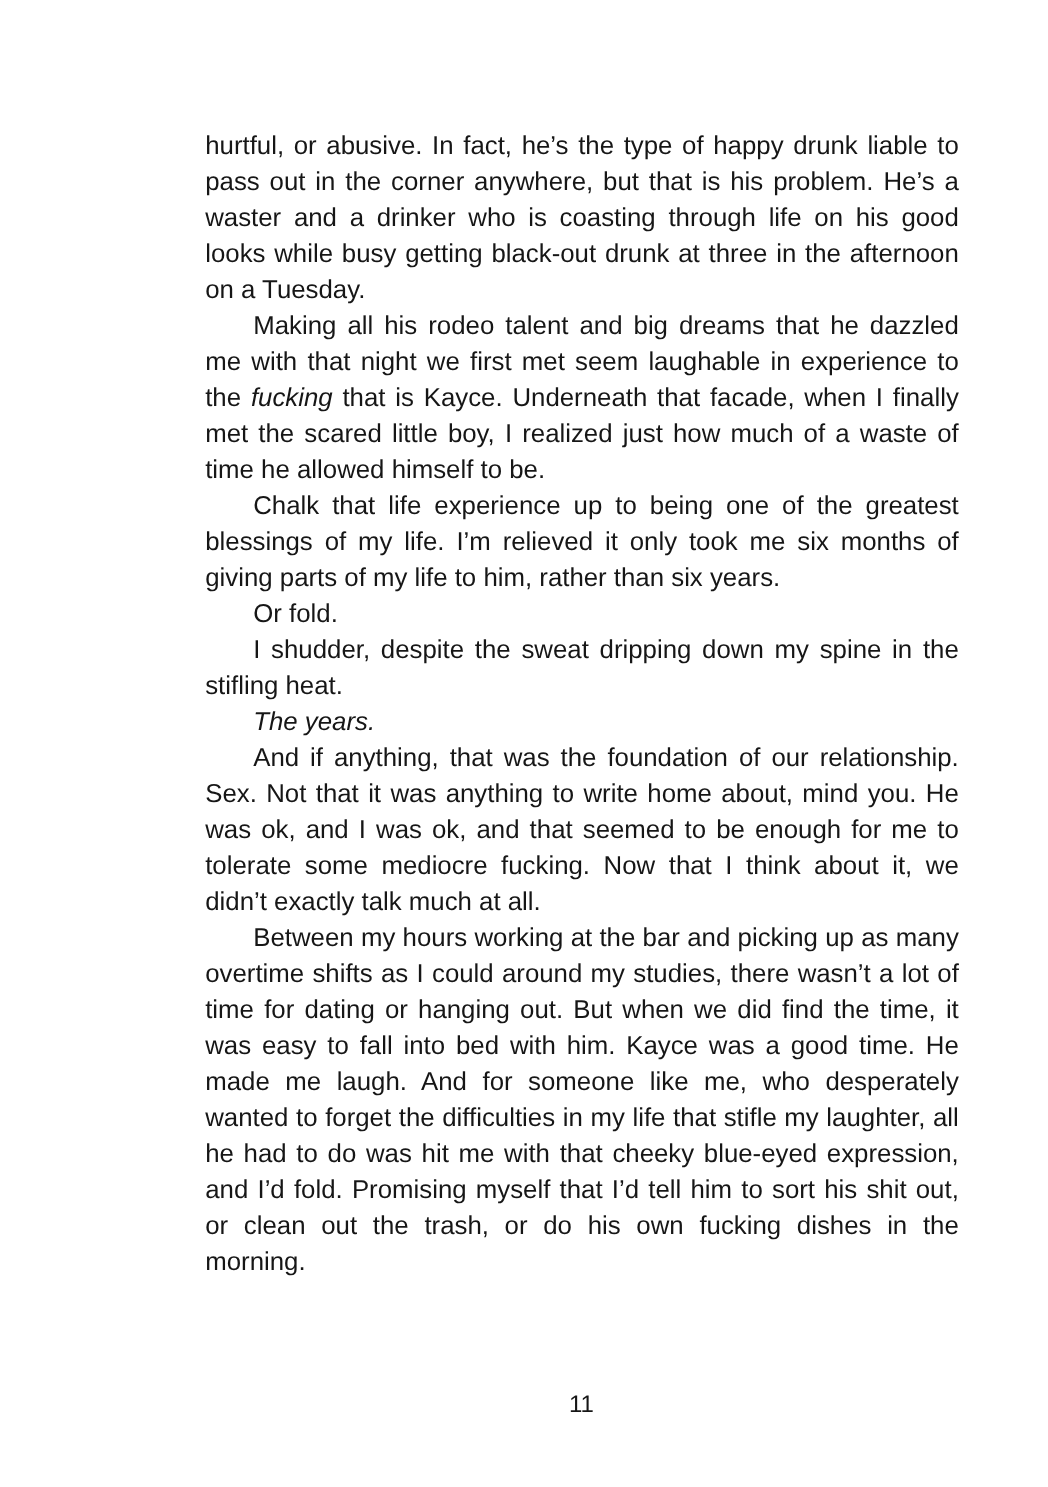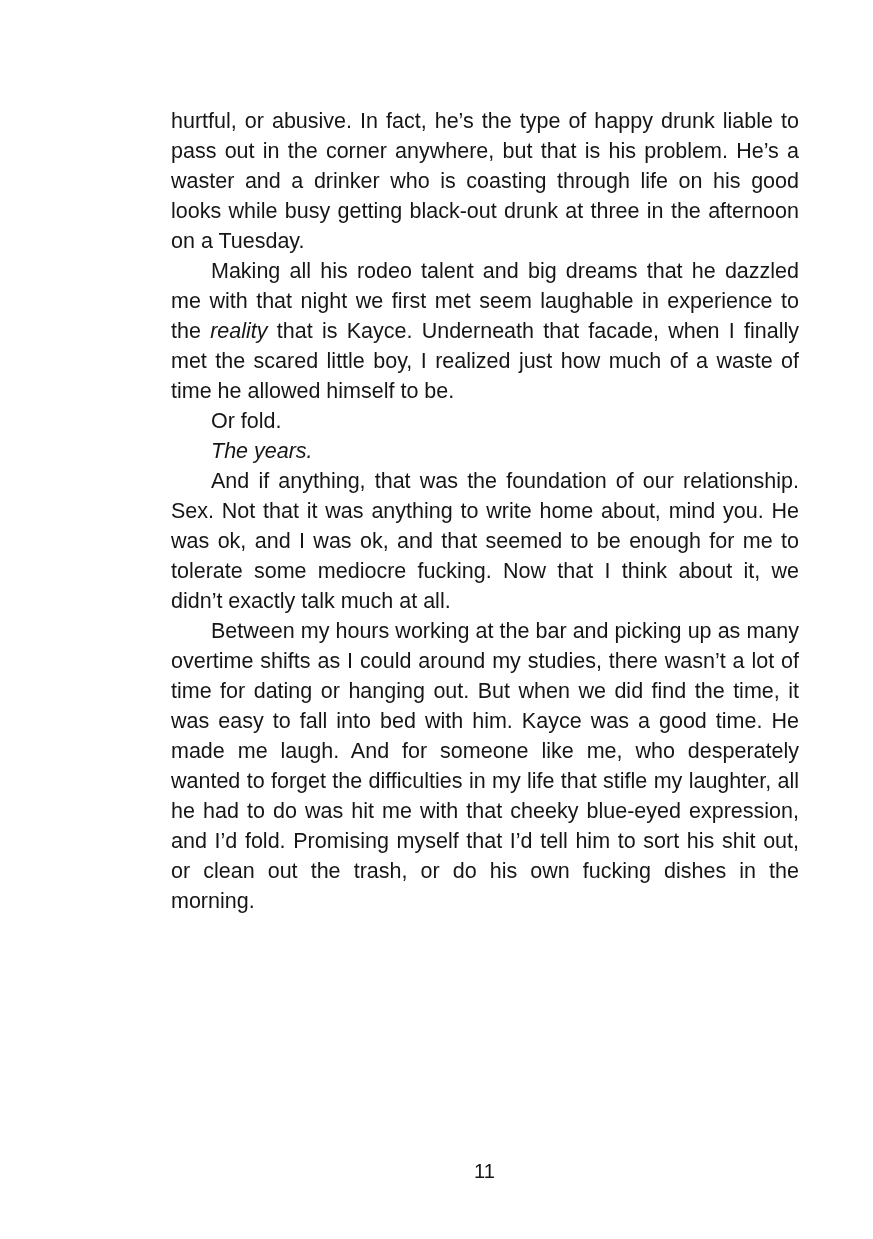--- a/index.html
+++ b/index.html
@@ -48,20 +48,22 @@
     line-height: 26px;
     color: #161616;
   }
 </style>
 </head>
 <body>
 
 <div class="book-page">
   <div class="text-block">
       <p class="para"><span>hurtful, or abusive. In fact, he’s the type of happy drunk liable to pass out in the corner anywhere, but that is his problem. He’s a waster and a drinker who is coasting through life on his good looks while busy getting black-out drunk at three in the afternoon on a Tuesday.</span></p>
-      <p class="para indent"><span>Making all his rodeo talent and big dreams that he dazzled me with that night we first met seem laughable in experience to the </span><span class="italic">reality</span><span> that is Kayce. Underneath that facade, when I finally met the scared little boy, I realized just how much of a waste of time he allowed himself to be.</span></p>
+      <p class="para indent"><span>Making all his rodeo talent and big dreams that he dazzled me with that night we first met seem laughable in experience to the </span><span class="italic">fucking</span><span> that is Kayce. Underneath that facade, when I finally met the scared little boy, I realized just how much of a waste of time he allowed himself to be.</span></p>
+      <p class="para indent"><span>Chalk that life experience up to being one of the greatest blessings of my life. I’m relieved it only took me six months of giving parts of my life to him, rather than six years.</span></p>
       <p class="para indent"><span>Or fold.</span></p>
+      <p class="para indent"><span>I shudder, despite the sweat dripping down my spine in the stifling heat.</span></p>
       <p class="para indent"><span class="italic">The years.</span></p>
       <p class="para indent"><span>And if anything, that was the foundation of our relationship. Sex. Not that it was anything to write home about, mind you. He was ok, and I was ok, and that seemed to be enough for me to tolerate some mediocre fucking. Now that I think about it, we didn’t exactly talk much at all.</span></p>
       <p class="para indent"><span>Between my hours working at the bar and picking up as many overtime shifts as I could around my studies, there wasn’t a lot of time for dating or hanging out. But when we did find the time, it was easy to fall into bed with him. Kayce was a good time. He made me laugh. And for someone like me, who desperately wanted to forget the difficulties in my life that stifle my laughter, all he had to do was hit me with that cheeky blue-eyed expression, and I’d fold. Promising myself that I’d tell him to sort his shit out, or clean out the trash, or do his own fucking dishes in the morning.</span></p>
     </div>
   <div class="page-number">11</div>
 </div>
 
 </body></html>

